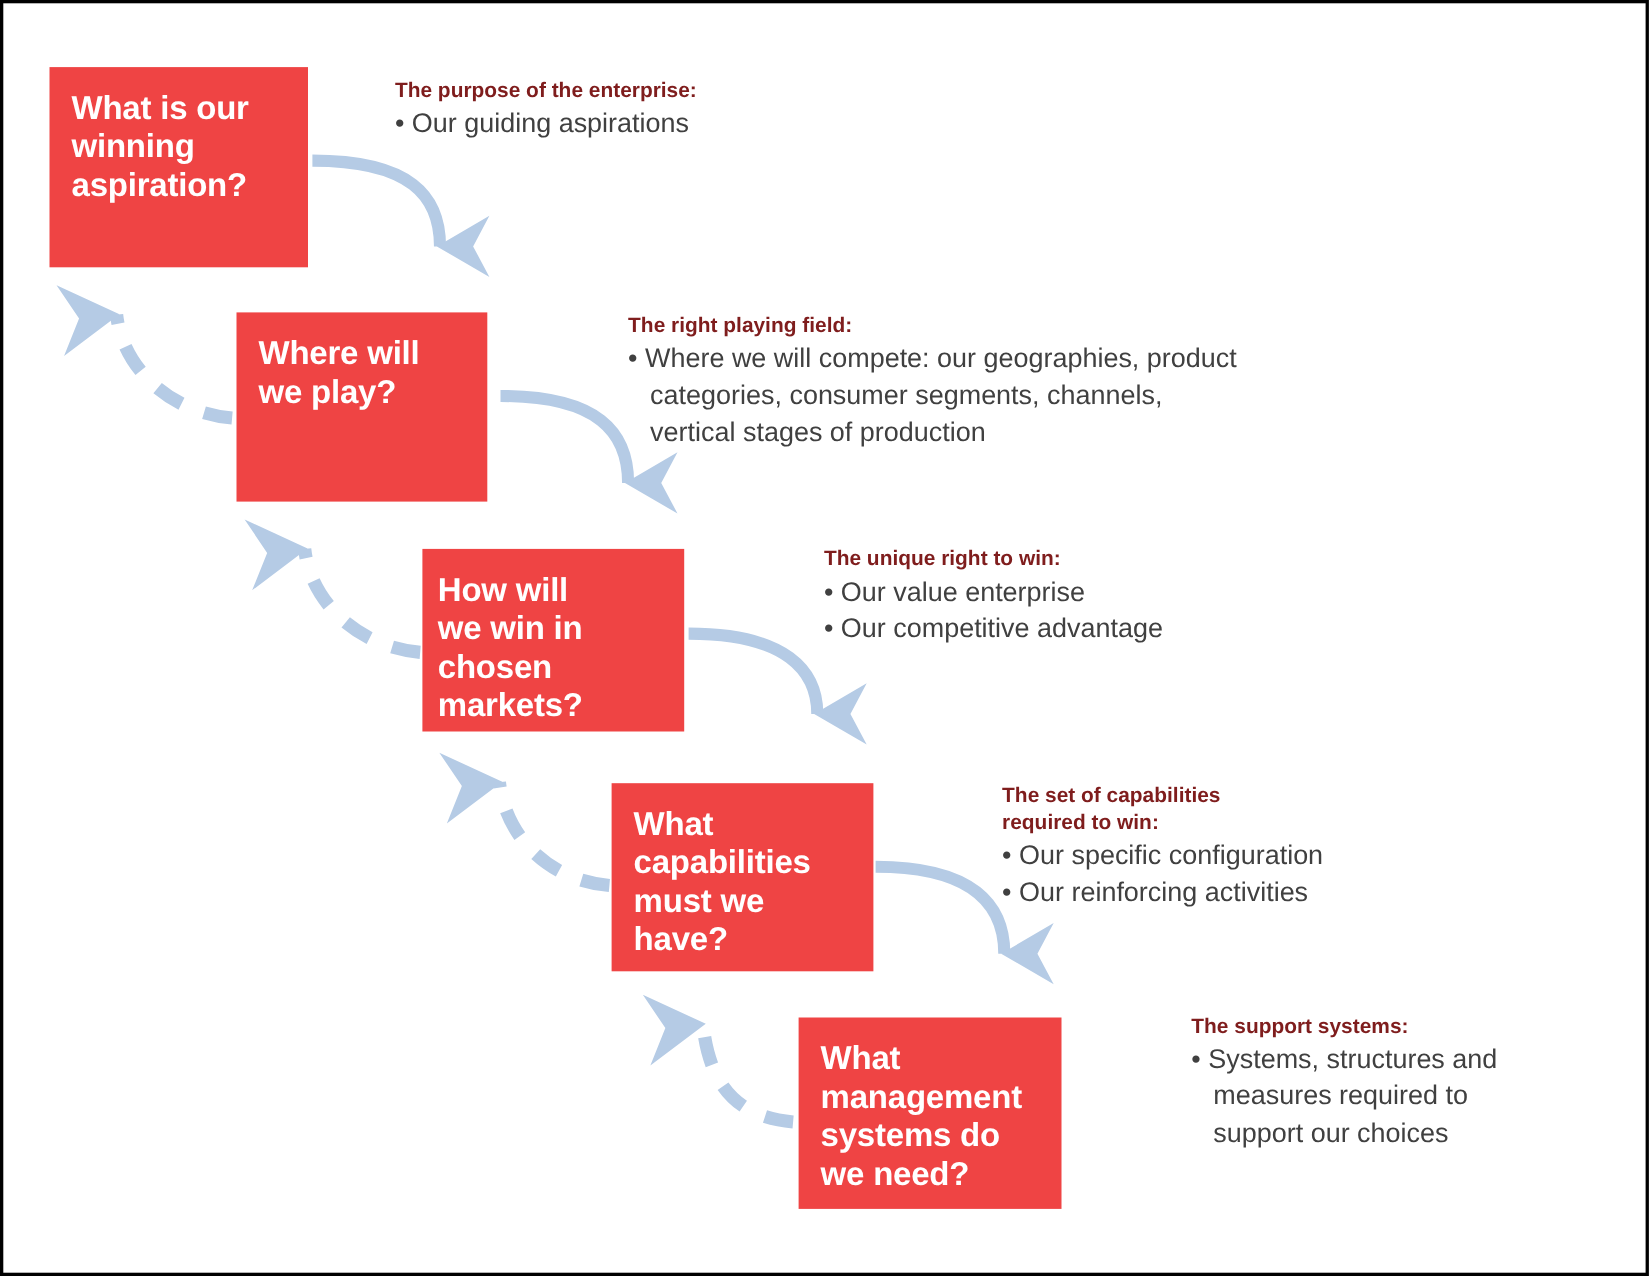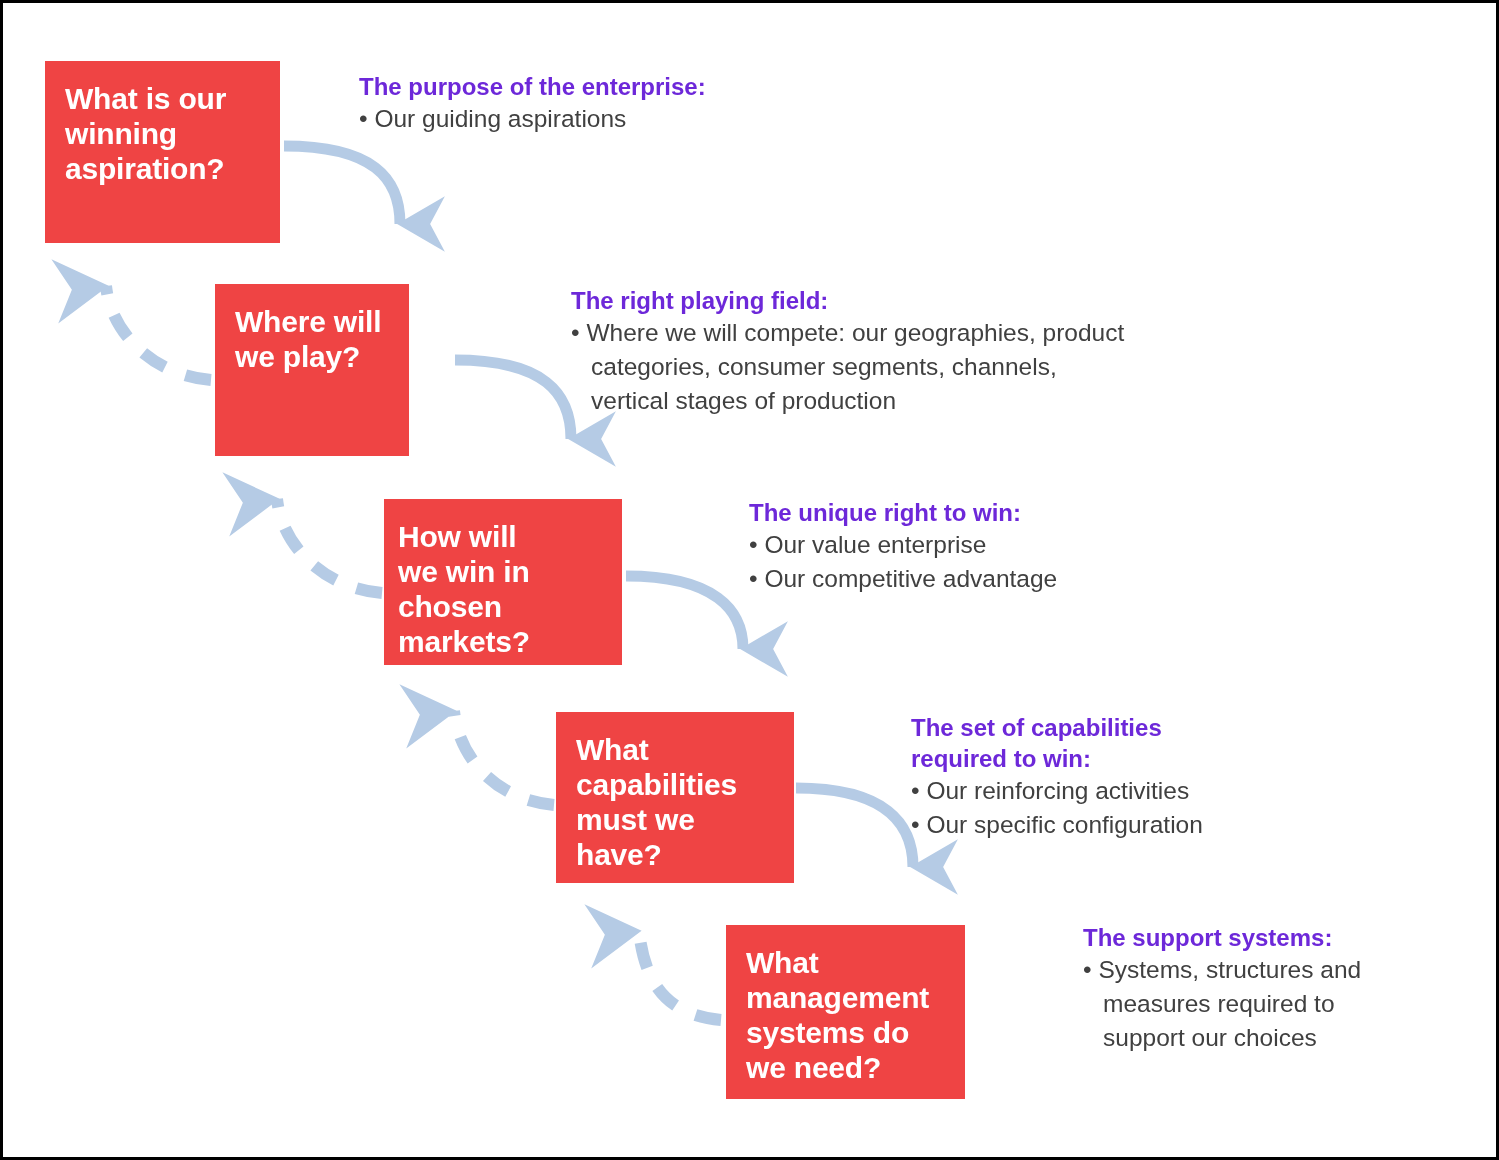--- a/index.html
+++ b/index.html
@@ -39,23 +39,23 @@
     line-height: 1.17;
     letter-spacing: -0.2px;
     display: block;
     white-space: pre-line;
   }
   .note {
     position: absolute;
   }
   .note-title {
     font-weight: bold;
-    font-size: 24px;
+    font-size: 19px;
     line-height: 1.3;
-    color: #6d28d9;
+    color: #7f1d1d;
     white-space: pre-line;
     margin: 0;
   }
   .note-list {
     list-style: none;
     margin: 0;
     padding: 0;
   }
   .note-list li {
     font-size: 24.5px;
@@ -116,21 +116,21 @@
       <path d="M 718 1017 C 660 1012 641 975 636 928" fill="none" stroke="#b5cbe5" stroke-width="12" stroke-linecap="butt" stroke-dasharray="26 22" marker-end="url(#dash-head)"></path>
     </g>
   </svg>
 
   <div class="box" style="left:42px; top:58px; width:235px; height:182px;">
     <span class="box-label">What is our
 winning
 aspiration?</span>
   </div>
 
-  <div class="box" style="left:212px; top:281px; width:194px; height:172px;">
+  <div class="box" style="left:212px; top:281px; width:228px; height:172px;">
     <span class="box-label">Where will
 we play?</span>
   </div>
 
   <div class="box" style="left:381px; top:496px; width:238px; height:166px;padding-left:14px;">
     <span class="box-label">How will
 we win in
 chosen
 markets?</span>
   </div>
@@ -167,22 +167,22 @@
     <ul class="note-list">
       <li>Our value enterprise</li>
       <li>Our competitive advantage</li>
     </ul>
   </div>
 
   <div class="note" style="left:908px; top:709px; width:400px;">
     <p class="note-title">The set of capabilities
 required to win:</p>
     <ul class="note-list">
+      <li>Our specific configuration</li>
       <li>Our reinforcing activities</li>
-      <li>Our specific configuration</li>
     </ul>
   </div>
 
   <div class="note" style="left:1080px; top:919px; width:340px;">
     <p class="note-title">The support systems:</p>
     <ul class="note-list">
       <li>Systems, structures and measures required to support our choices</li>
     </ul>
   </div>
 

